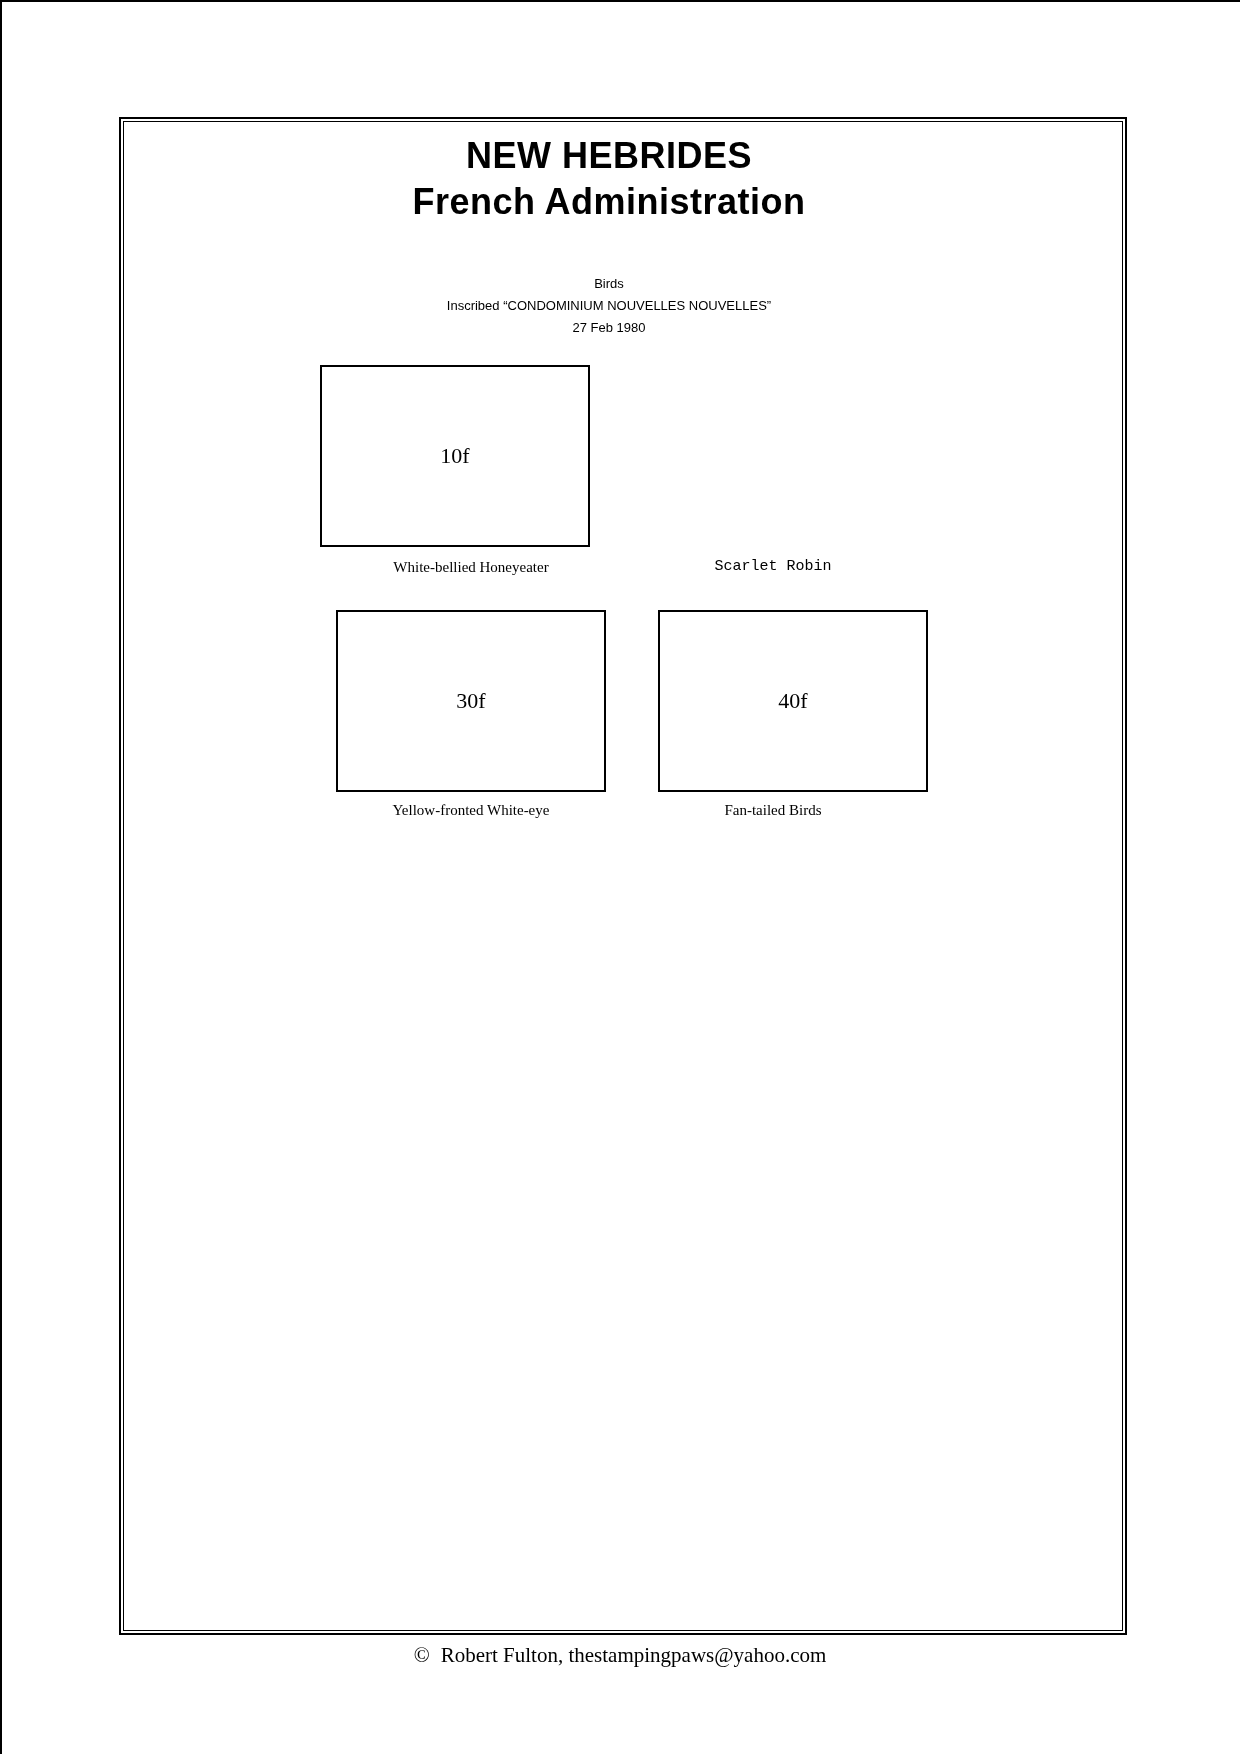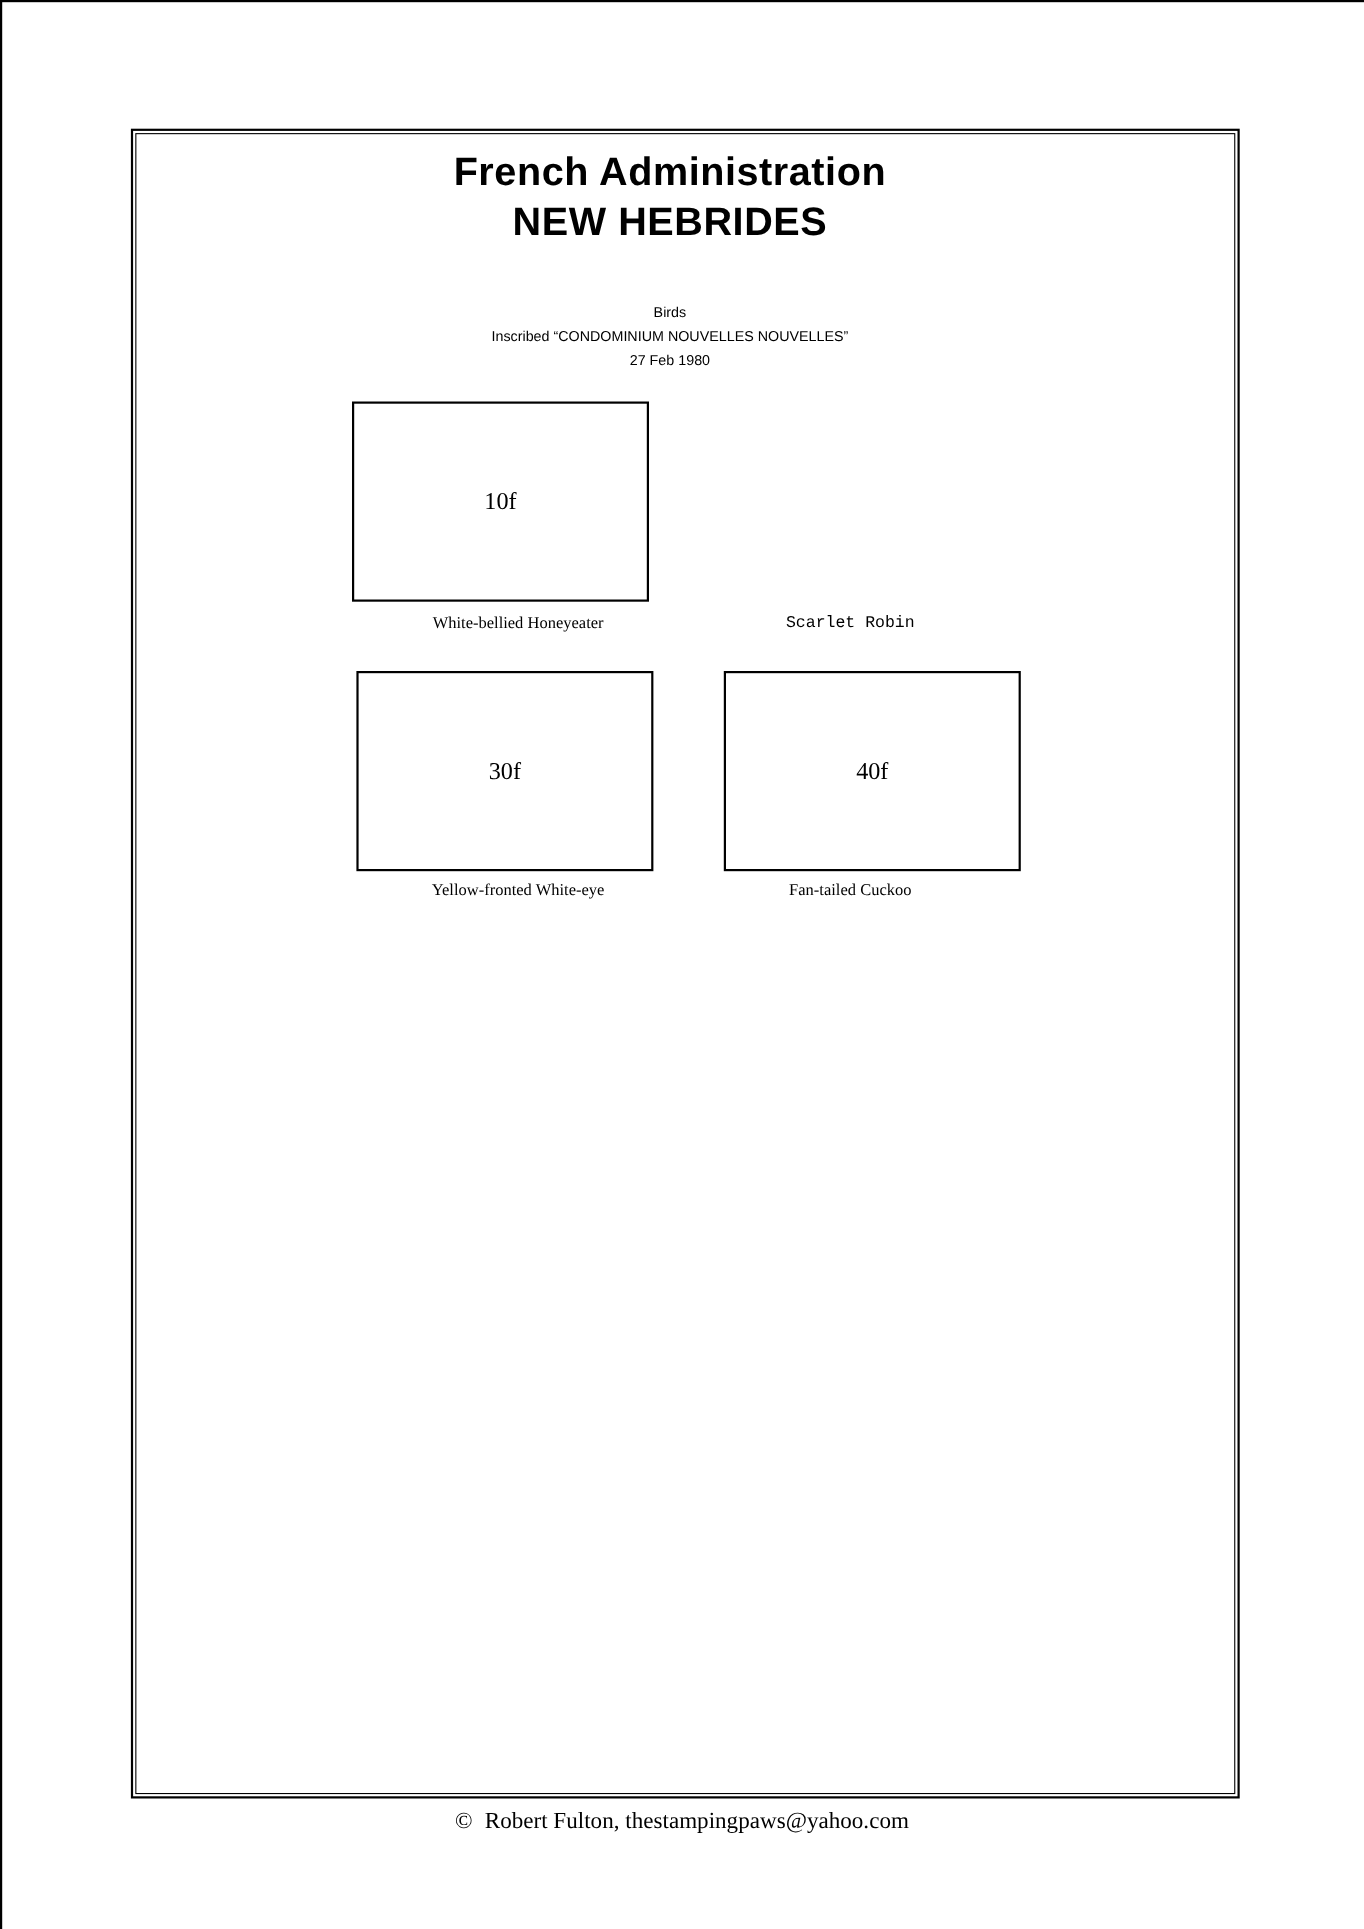--- a/index.html
+++ b/index.html
@@ -55,21 +55,21 @@
     box-sizing: border-box;
     display: flex;
     align-items: center;
     justify-content: center;
     font-family: "Liberation Serif", serif;
     font-size: 22px;
     background: #ffffff;
   }
   .b1 { left: 318px; top: 363px; }
   .b2 { left: 636px; top: 363px; }
-  .b3 { left: 322px; top: 608px; }
+  .b3 { left: 334px; top: 608px; }
   .b4 { left: 656px; top: 608px; }
   .stamp-caption {
     position: absolute;
     width: 270px;
     text-align: center;
     font-family: "Liberation Serif", serif;
     font-size: 15px;
     line-height: 22px;
   }
   .c1 { left: 334px; top: 554px; }
@@ -90,22 +90,22 @@
 </head>
 <body>
 
 <div class="page">
 
   <div class="frame">
     <div class="frame-inner"></div>
   </div>
 
   <div class="title-block">
+    <div>NEW HEBRIDES</div>
     <div>French Administration</div>
-    <div>NEW HEBRIDES</div>
   </div>
 
   <div class="series-block">
     <div>Birds</div>
     <div>Inscribed “CONDOMINIUM NOUVELLES NOUVELLES”</div>
     <div>27 Feb 1980</div>
   </div>
 
   <div class="stamp-box b1">
     <span>10f</span>
@@ -113,19 +113,19 @@
   <div class="stamp-caption c1">White-bellied Honeyeater</div>
   <div class="stamp-caption c2">Scarlet Robin</div>
 
   <div class="stamp-box b3">
     <span>30f</span>
   </div>
   <div class="stamp-box b4">
     <span>40f</span>
   </div>
   <div class="stamp-caption c3">Yellow-fronted White-eye</div>
-  <div class="stamp-caption c4">Fan-tailed Cuckoo</div>
+  <div class="stamp-caption c4">Fan-tailed Birds</div>
 
   <div class="footer">
     <span class="sym">©</span><span>Robert Fulton, thestampingpaws@yahoo.com</span>
   </div>
 
 </div>
 
 </body></html>

